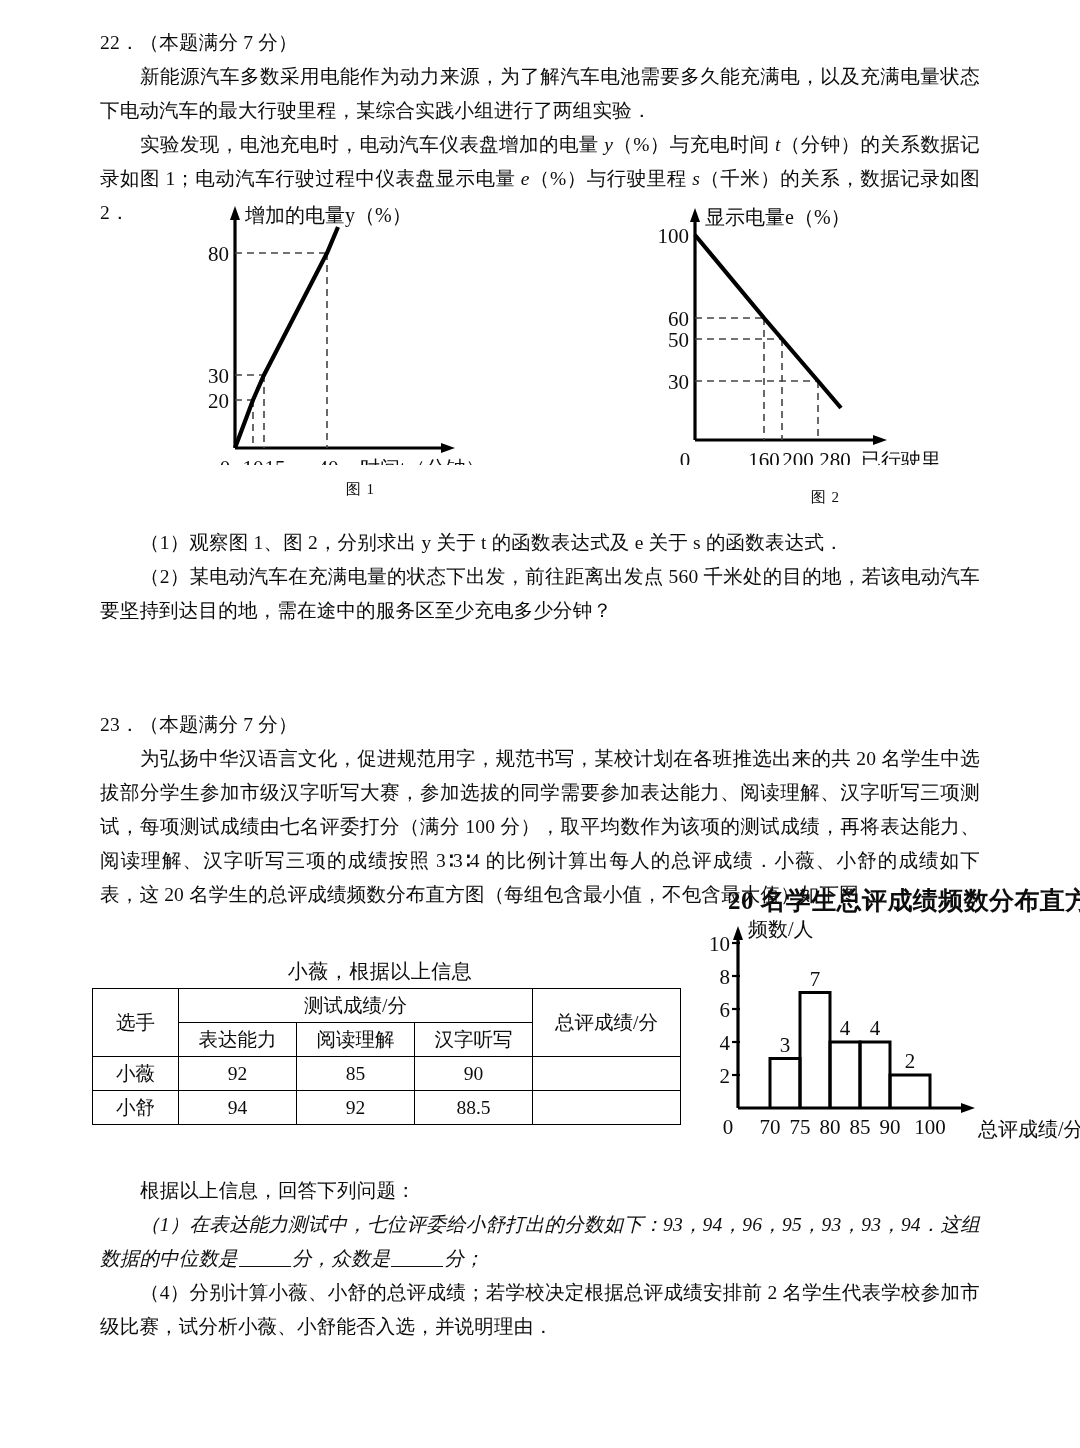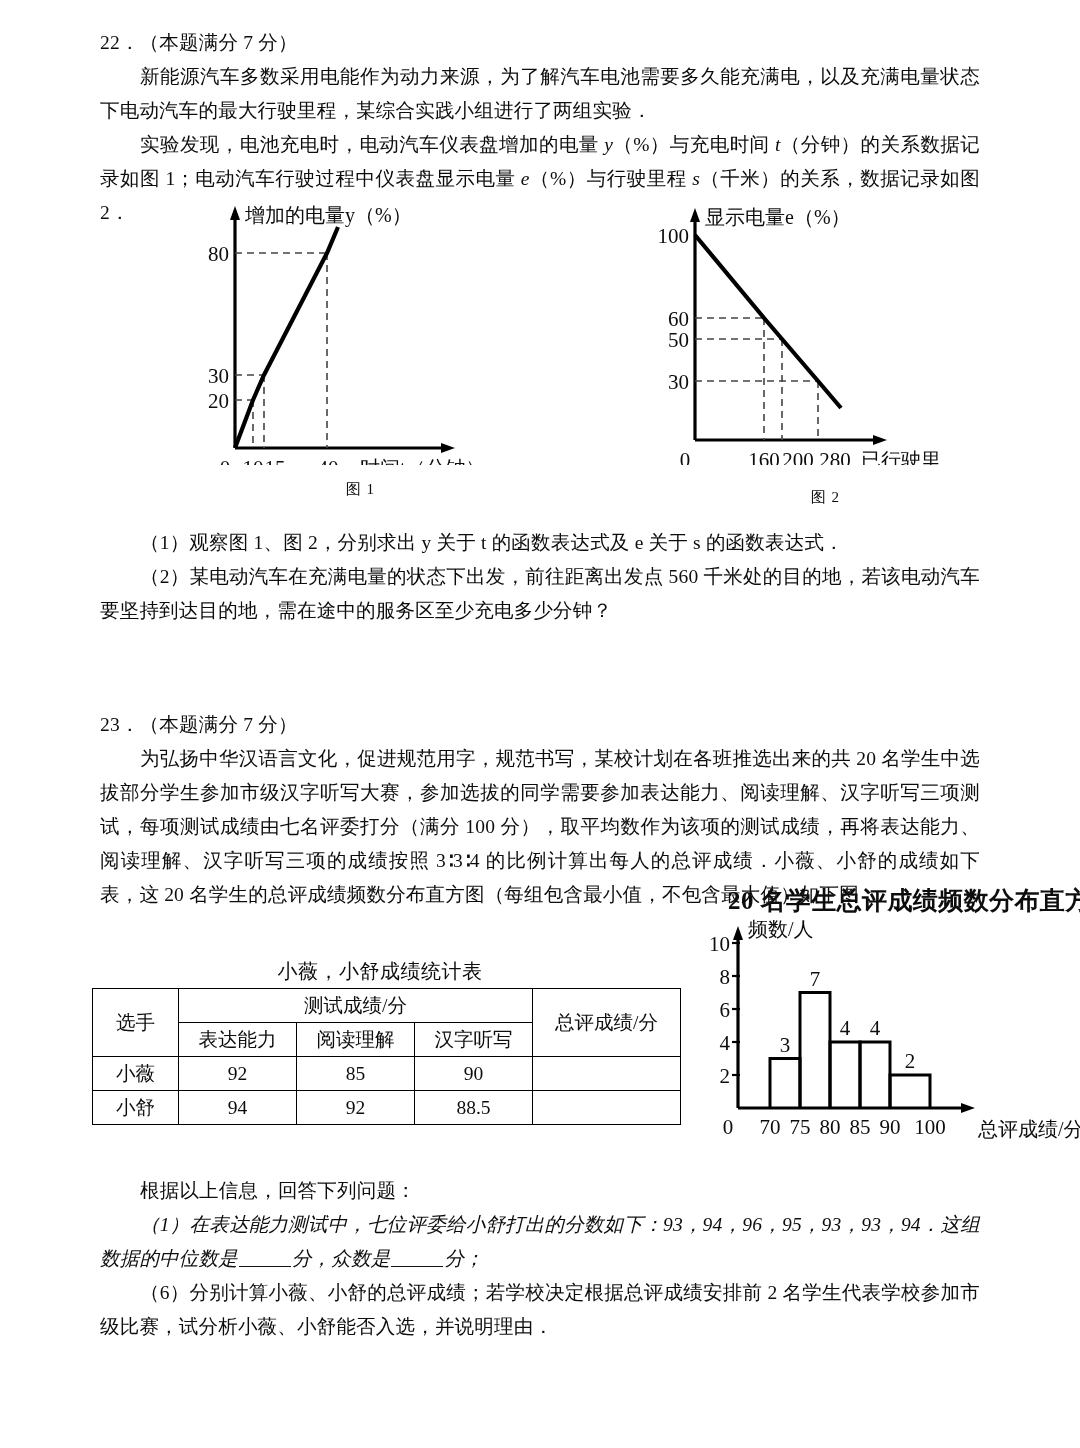--- a/index.html
+++ b/index.html
@@ -193,21 +193,21 @@
 
   <div class="body-text indent2" style="left:100px; top:526px; width:880px;">（1）观察图 1、图 2，分别求出 y 关于 t 的函数表达式及 e 关于 s 的函数表达式．</div>
   <div class="body-text indent2" style="left:100px; top:560px; width:880px;">（2）某电动汽车在充满电量的状态下出发，前往距离出发点 560 千米处的目的地，若该电动汽车要坚持到达目的地，需在途中的服务区至少充电多少分钟？</div>
 
   <div class="body-text" style="left:100px; top:708px; width:880px;">23．（本题满分 7 分）</div>
 
   <div class="body-text indent2" style="left:100px; top:742px; width:880px;">为弘扬中华汉语言文化，促进规范用字，规范书写，某校计划在各班推选出来的共 20 名学生中选拔部分学生参加市级汉字听写大赛，参加选拔的同学需要参加表达能力、阅读理解、汉字听写三项测试，每项测试成绩由七名评委打分（满分 100 分），取平均数作为该项的测试成绩，再将表达能力、阅读理解、汉字听写三项的成绩按照 3∶3∶4 的比例计算出每人的总评成绩．小薇、小舒的成绩如下表，这 20 名学生的总评成绩频数分布直方图（每组包含最小值，不包含最大值）如下图．</div>
 
   <div class="histo-title" style="left:728px; top:884px;">20 名学生总评成绩频数分布直方图</div>
 
-  <div class="score-table-title" style="left:92px; top:958px; width:576px;">小薇，小舒成绩统计表</div>
+  <div class="score-table-title" style="left:92px; top:958px; width:576px;">小薇，根据以上信息</div>
 
   <table class="score" style="left:92px; top:988px;">
     <tbody>
       <tr>
         <td class="col-name" rowspan="2">选手</td>
         <td class="col-sub" colspan="3">测试成绩/分</td>
         <td class="col-total" rowspan="2">总评成绩/分</td>
       </tr>
       <tr>
         <td class="col-sub">表达能力</td>
@@ -280,16 +280,16 @@
       <text class="lbl-cn" x="288" y="228">总评成绩/分</text>
     </svg>
   </div>
 
   <div class="body-text indent2" style="left:100px; top:1174px; width:880px;">根据以上信息，回答下列问题：</div>
 
   <div class="body-text indent2" style="left:100px; top:1208px; width:880px;font-style:italic;">
     <span>（1）在表达能力测试中，七位评委给小舒打出的分数如下：93，94，96，95，93，93，94．这组数据的中位数是</span><span class="blank-line"></span><span>分，众数是</span><span class="blank-line"></span><span>分；</span>
   </div>
 
-  <div class="body-text indent2" style="left:100px; top:1276px; width:880px;">（6）分别计算小薇、小舒的总评成绩；若学校决定根据总评成绩安排前 2 名学生代表学校参加市级比赛，试分析小薇、小舒能否入选，并说明理由．</div>
+  <div class="body-text indent2" style="left:100px; top:1276px; width:880px;">（4）分别计算小薇、小舒的总评成绩；若学校决定根据总评成绩安排前 2 名学生代表学校参加市级比赛，试分析小薇、小舒能否入选，并说明理由．</div>
 
 
 </div>
 
 </body></html>

